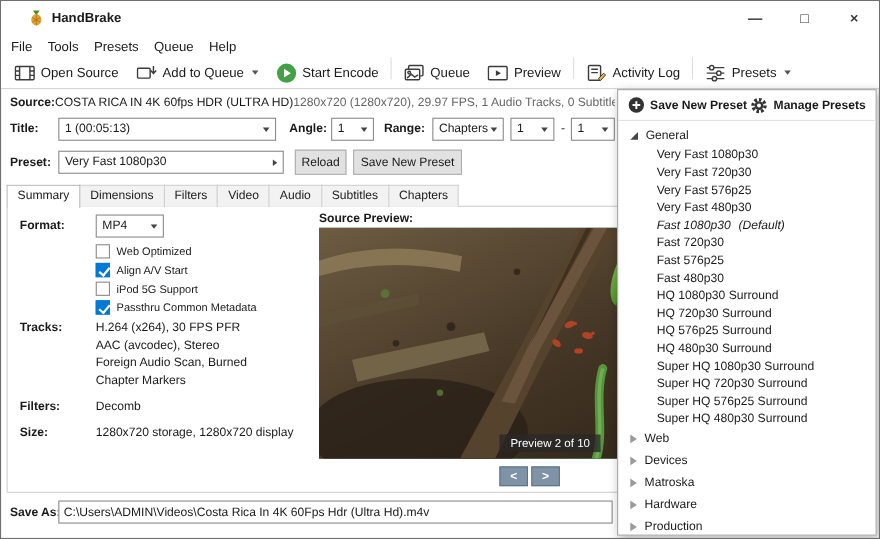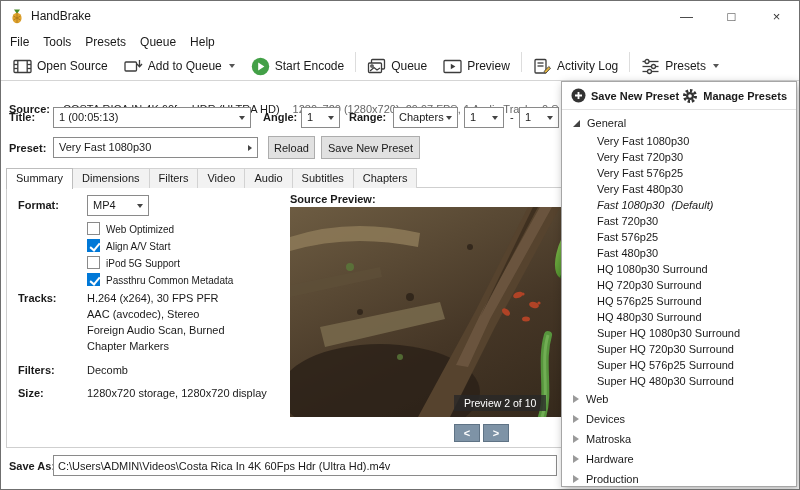--- a/index.html
+++ b/index.html
@@ -3,35 +3,35 @@
 <meta charset="utf-8">
 <style>
   * { margin:0; padding:0; box-sizing:border-box; }
   html,body { background:#8a8a8a; }
   #window{
     position:relative; width:800px; height:490px; background:#fff;
     border:1px solid #6f6f6f; overflow:hidden;
     font-family:"Liberation Sans", sans-serif; font-size:12px; color:#1a1a1a;
   }
   
-  .titlebar{position:absolute;top:0;left:0;right:0;height:30px;background:#fff;display:flex;align-items:center;padding-left:8px;}
+  .titlebar{position:absolute;top:0;left:0;right:0;height:30px;background:#fff;display:flex;align-items:center;padding-left:24px;font-weight:bold;}
   .title-text{margin-left:6px;font-size:12px;}
   .win-controls{position:absolute;right:0;top:0;height:30px;display:flex;}
   .win-btn{width:45px;height:30px;display:flex;align-items:center;justify-content:center;font-size:13px;color:#333;cursor:pointer;}
   
   .menubar{position:absolute;top:30px;left:0;right:0;height:21px;display:flex;align-items:center;padding-left:2px;background:#fff;}
   .menu-item{padding:2px 7px;cursor:pointer;}
   
   .toolbar{position:absolute;top:51px;left:0;right:0;height:29px;display:flex;padding-left:4px;border-bottom:1px solid #d5d5d5;background:#fff;}
   .tb{display:flex;align-items:center;gap:5px;padding:3px 8px;background:none;border:none;font:inherit;font-size:12px;cursor:pointer;color:#1a1a1a;}
   .tb-sep{width:1px;height:20px;background:#ddd;margin:0 3px;}
   .dd-arrow{width:0;height:0;border-left:3.5px solid transparent;border-right:3.5px solid transparent;border-top:4px solid #555;margin-left:2px;}
   .tb-icon{display:flex;align-items:center;}
   
-  .source-row{position:absolute;top:84px;left:8px;right:240px;height:16px;font-size:11px;display:flex;gap:13px;align-items:center;white-space:nowrap;overflow:hidden;margin-top:16px;}
+  .source-row{position:absolute;top:84px;left:8px;right:240px;height:16px;font-size:11px;display:flex;gap:0;align-items:center;white-space:nowrap;overflow:hidden;}
   .lbl{font-weight:bold;}
   .muted{color:#666;}
   
   .field-label{position:absolute;font-weight:bold;font-size:11px;}
   .plain-label{position:absolute;font-size:11px;}
   .select{position:absolute;height:21px;background:#fff;border:1px solid #8a8a8a;font-size:11px;line-height:19px;padding:0 16px 0 5px;cursor:pointer;white-space:nowrap;overflow:hidden;}
   .sel-arrow{position:absolute;right:5px;top:8px;width:0;height:0;border-left:3.5px solid transparent;border-right:3.5px solid transparent;border-top:4px solid #444;}
   .sel-arrow.right{border-left:4px solid #444;border-right:none;border-top:3.5px solid transparent;border-bottom:3.5px solid transparent;top:7px;}
   .btn{position:absolute;height:23px;background:#e1e1e1;border:1px solid #adadad;font-family:inherit;font-size:11px;cursor:pointer;color:#1a1a1a;}
   

